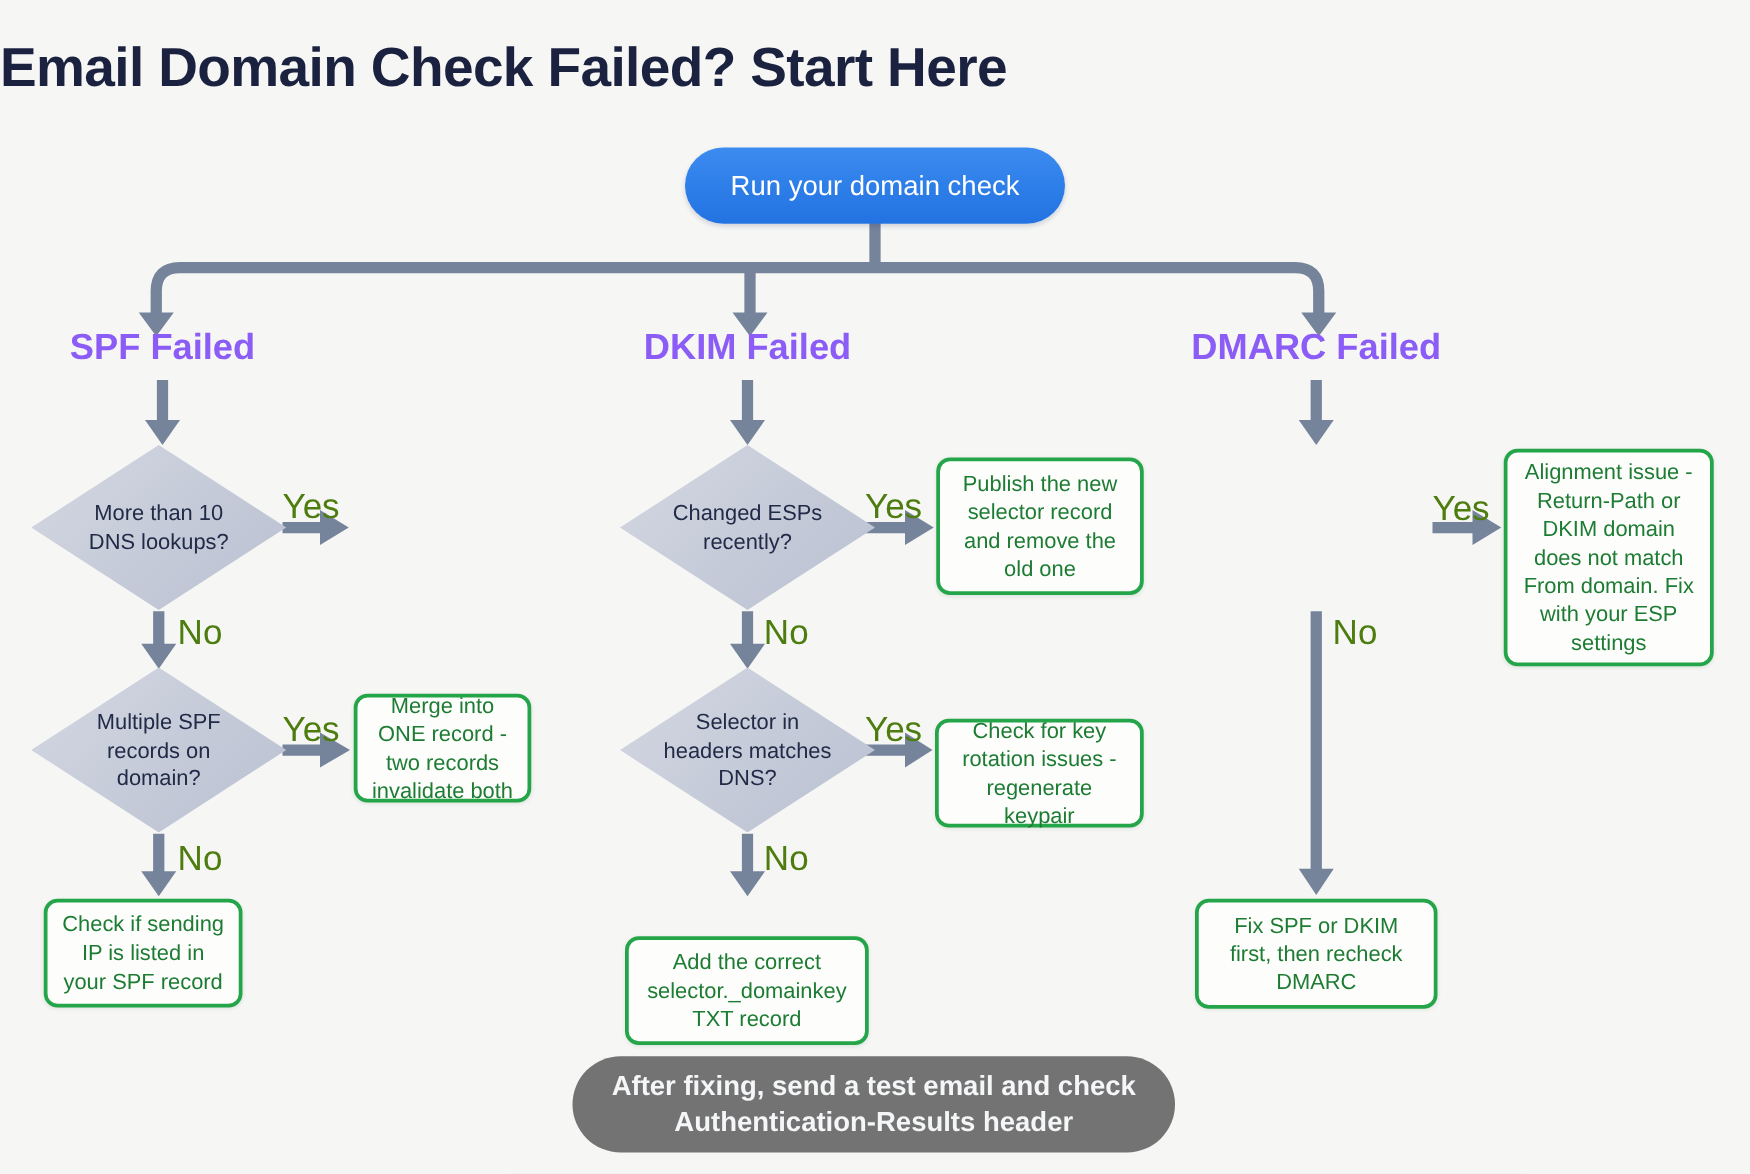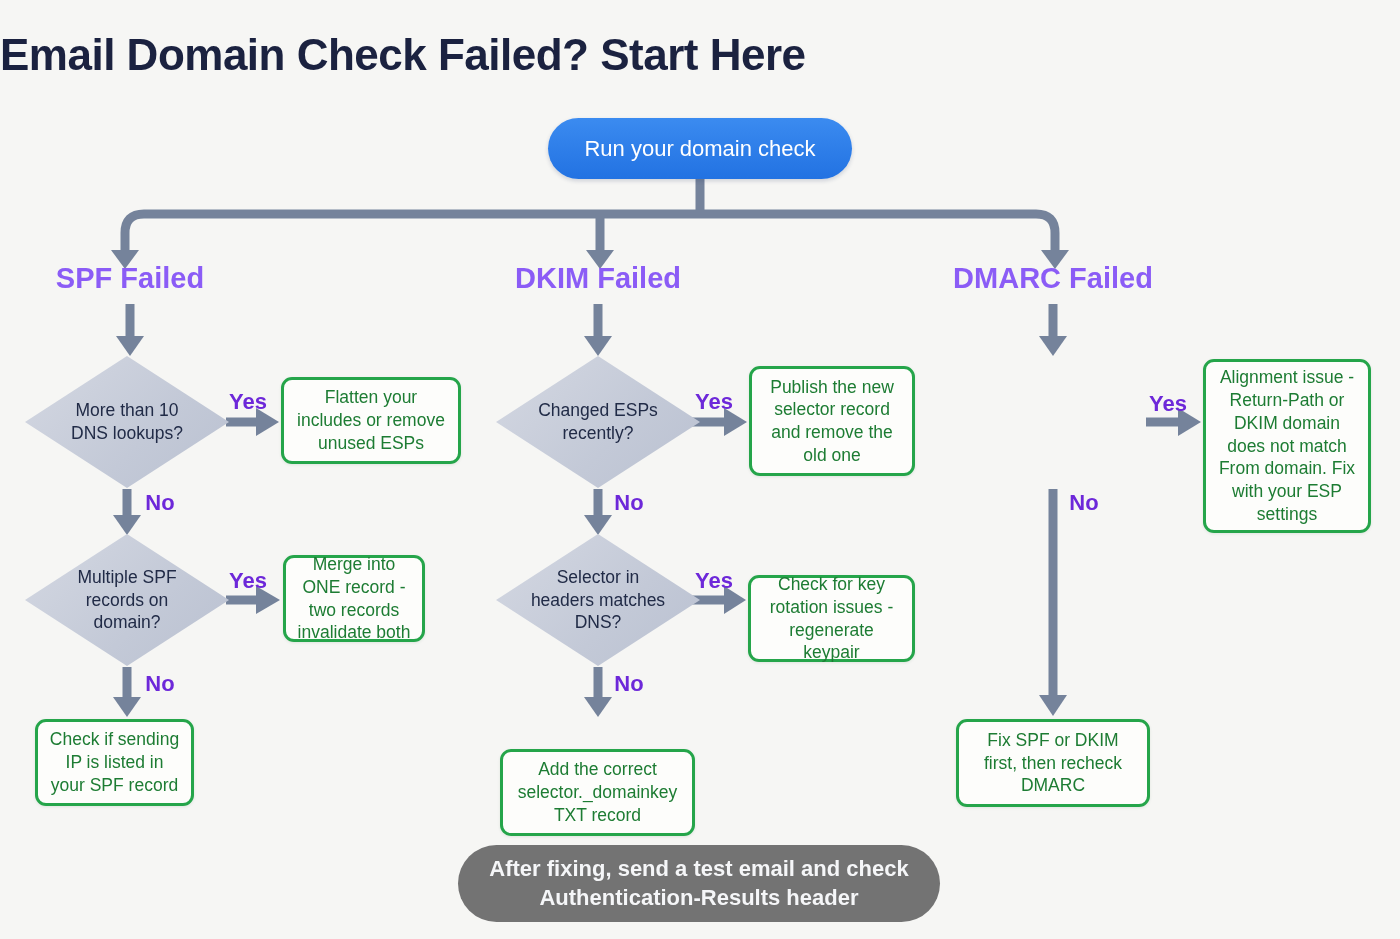--- a/index.html
+++ b/index.html
@@ -38,21 +38,21 @@
     padding:0 30px;box-sizing:border-box;
   }
   .result{
     border:3.5px solid #25a54a;border-radius:11px;background:#fdfdfb;
     display:flex;align-items:center;justify-content:center;text-align:center;
     color:#1d7c33;font-size:17.5px;font-weight:500;line-height:1.3;
     padding:6px 10px;box-sizing:border-box;
     box-shadow:0 1px 3px rgba(30,90,50,.10);
   }
   .edge-label{
-    font-size:22px;font-weight:700;color:#6d28d9;text-align:center;width:44px;
+    font-size:28px;font-weight:400;color:#4d7c0f;text-align:center;width:44px;
   }
   svg.connectors{position:absolute;left:0;top:0;pointer-events:none;}
   svg.connectors path{stroke:#75839b;stroke-width:9;fill:none;}
   svg.connectors polygon{fill:#75839b;stroke:none;}
 </style>
 </head>
 <body>
 
 <div class="canvas">
 
@@ -106,21 +106,20 @@
   <div class="abs branch-heading" style="left:30px;top:262px;width:200px;">SPF Failed</div>
   <div class="abs branch-heading" style="left:498px;top:262px;width:200px;">DKIM Failed</div>
   <div class="abs branch-heading" style="left:943px;top:262px;width:220px;">DMARC Failed</div>
 
   <div class="abs diamond" style="left:25px;top:356px;width:204px;height:132px;">More than 10 DNS lookups?</div>
   <div class="abs diamond" style="left:496px;top:356px;width:204px;height:132px;">Changed ESPs recently?</div>
 
   <div class="abs diamond" style="left:25px;top:534px;width:204px;height:132px;">Multiple SPF records on domain?</div>
   <div class="abs diamond" style="left:496px;top:534px;width:204px;height:132px;">Selector in headers matches DNS?</div>
 
-  <div class="abs result" style="left:281px;top:377px;width:180px;height:87px;">Flatten your includes or remove unused ESPs</div>
   <div class="abs result" style="left:749px;top:366px;width:166px;height:110px;">Publish the new selector record and remove the old one</div>
   <div class="abs result" style="left:1203px;top:359px;width:168px;height:174px;">Alignment issue - Return-Path or DKIM domain does not match From domain. Fix with your ESP settings</div>
 
   <div class="abs result" style="left:283px;top:555px;width:142px;height:87px;">Merge into ONE record - two records invalidate both</div>
   <div class="abs result" style="left:748px;top:555px;width:167px;height:87px;margin-top:20px;">Check for key rotation issues - regenerate keypair</div>
 
   <div class="abs result" style="left:35px;top:719px;width:159px;height:87px;">Check if sending IP is listed in your SPF record</div>
   <div class="abs result" style="left:500px;top:749px;width:195px;height:87px;">Add the correct selector._domainkey TXT record</div>
   <div class="abs result" style="left:956px;top:719px;width:194px;height:88px;">Fix SPF or DKIM first, then recheck DMARC</div>
 

